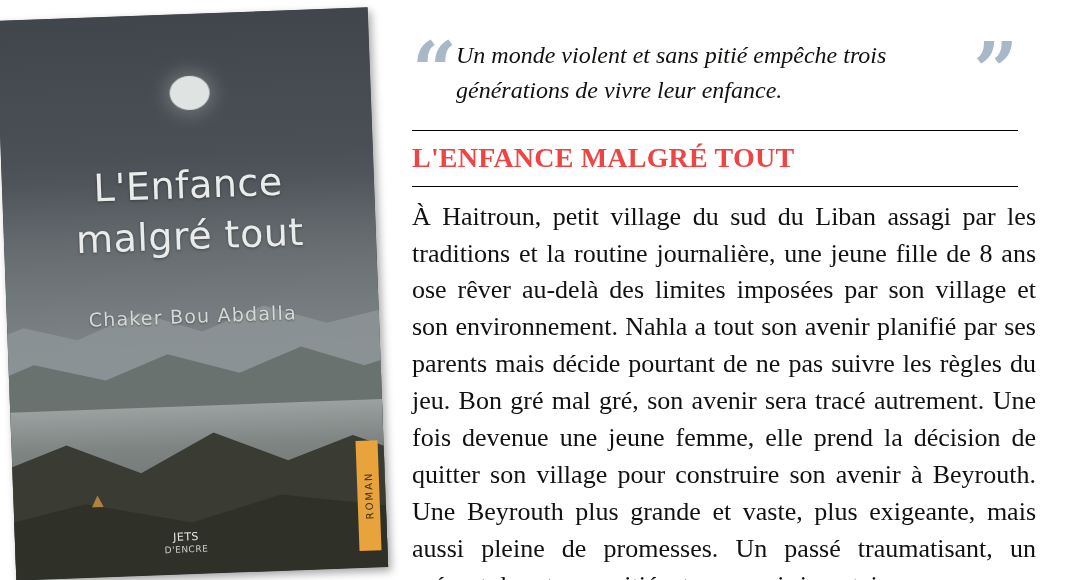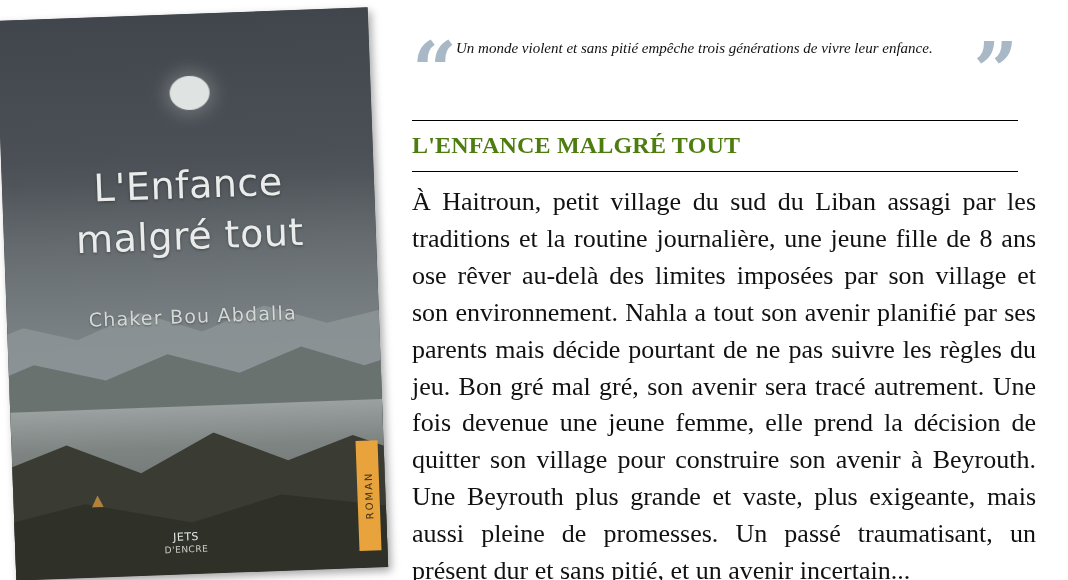--- a/index.html
+++ b/index.html
@@ -199,36 +199,36 @@
     line-height: 1;
     font-weight: 700;
     user-select: none;
   }
   .pull-quote .q-open { left: 0; top: -6px; }
   .pull-quote .q-close { right: 0; top: -6px; }
   .pull-quote p {
     margin: 0;
     font-style: italic;
     font-family: "Liberation Serif", serif;
-    font-size: 15px;
+    font-size: 24px;
     line-height: 1.45;
     color: #12110f;
   }
   .rule {
     margin: 22px 26px 0 0;
     border-top: 1px solid #000;
     height: 0;
   }
   .section-title {
     margin: 11px 26px 0 0;
     font-family: "Liberation Serif", serif;
     font-weight: 700;
-    font-size: 24px;
+    font-size: 28px;
     letter-spacing: .2px;
-    color: #4d7c0f;
+    color: #ef4444;
   }
   .rule2 {
     margin: 12px 26px 0 0;
     border-top: 1px solid #000;
     height: 0;
   }
   .body-text {
     margin: 12px 8px 0 0;
     font-family: "Liberation Serif", serif;
     font-size: 26px;

